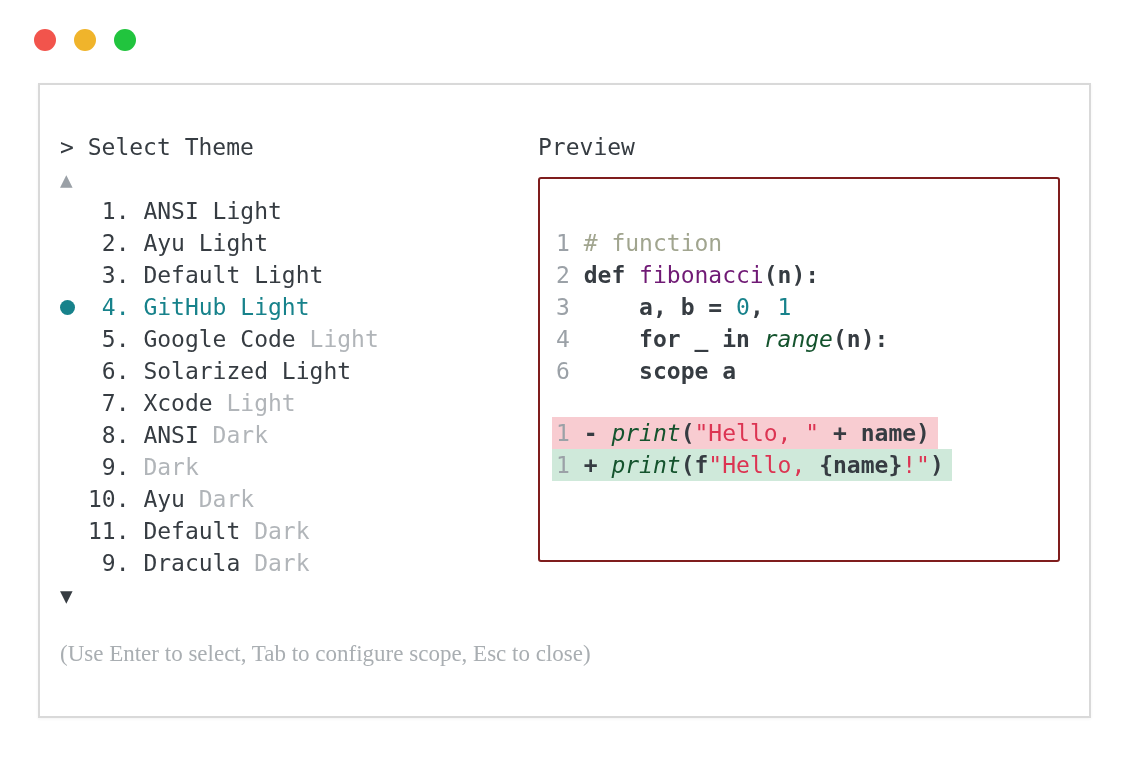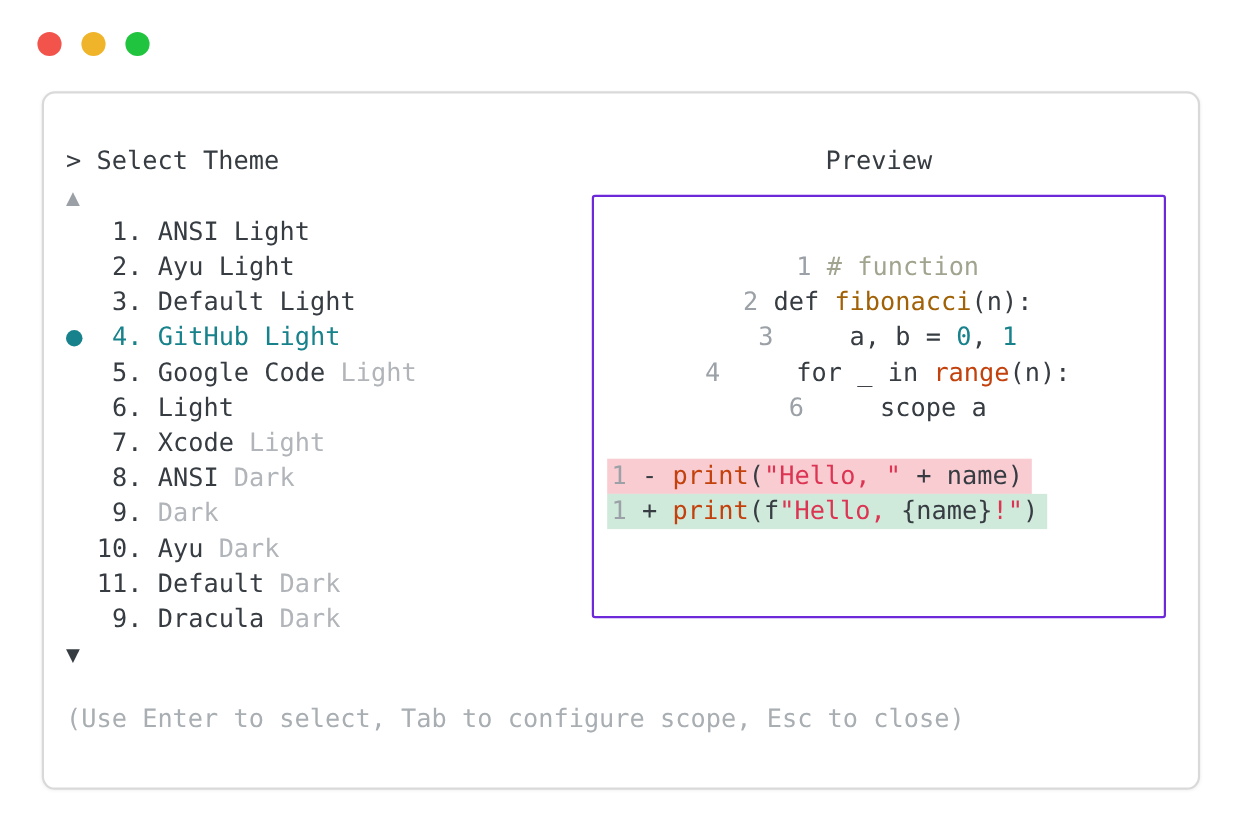--- a/index.html
+++ b/index.html
@@ -10,53 +10,53 @@
   }
   
   .lights{position:absolute;left:34px;top:29px;display:flex;gap:18px;}
   .light{width:22px;height:22px;border-radius:50%;}
   .light-red{background:#f2544c;}
   .light-yellow{background:#f0b42b;}
   .light-green{background:#21c43e;}
   
   .window{
     position:absolute;left:38px;top:83px;width:1053px;height:635px;
-    box-sizing:border-box;border:2px solid #d9d9d9;border-radius:12px;background:#fff;
+    box-sizing:border-box;border:2px solid #d9d9d9;border-radius:0;background:#fff;
     box-shadow:0 1px 3px rgba(0,0,0,0.05);
   }
   .selector{position:absolute;left:20px;top:46px;line-height:32px;}
   .header-line{height:32px;white-space:pre;}
   .prompt{margin-right:1ch;}
   .arrow-line{height:32px;}
   .arrow-up{color:#9aa0a6;font-size:21px;}
   .arrow-down{color:#363c42;font-size:21px;}
   .row{height:32px;display:flex;align-items:flex-start;}
   .gutter{width:28px;flex:0 0 28px;}
   .dot{width:15px;height:15px;border-radius:50%;background:#17828b;margin-top:9px;}
   .num{width:3ch;flex:0 0 auto;text-align:right;}
   .name{margin-left:1ch;}
   .suffix{margin-left:1ch;}
   .muted{color:#b1b5b9;}
   .selected .num,.selected .name,.selected .suffix{color:#17828b;}
-  .help{position:absolute;left:20px;top:553px;line-height:32px;color:#a9aeb2;white-space:pre;}
+  .help{position:absolute;left:20px;top:553px;line-height:32px;color:#a9aeb2;white-space:pre;font-family:Liberation Serif, serif;}
   
-  .preview-area{position:absolute;left:498px;top:46px;line-height:32px;text-align:center;}
+  .preview-area{position:absolute;left:498px;top:46px;line-height:32px;}
   .preview-label{height:32px;}
   .preview-box{
     margin-top:14px;width:522px;height:385px;box-sizing:border-box;
-    border:2px solid #6d28d9;border-radius:3px;background:#fff;
+    border:2px solid #7f1d1d;border-radius:3px;background:#fff;
     padding:48px 0 17px 16px;overflow:hidden;
   }
   .code-line{height:32px;white-space:pre;}
   .ln{color:#9ba1a7;margin-right:1ch;}
-  .t-plain{color:#363c42;}
+  .t-plain{color:#363c42;font-weight:bold;}
   .t-comment{color:#a1a58f;}
-  .t-funcname{color:#a16207;}
+  .t-funcname{color:#701a75;}
   .t-number{color:#17828b;}
-  .t-builtin{color:#c2410c;}
+  .t-builtin{color:#14532d;font-style:italic;}
   .t-string{color:#dc3452;}
   .diff-block{margin-top:30px;}
   .diff-line{height:32px;white-space:pre;display:table;padding:0 8px 0 4px;margin-left:-4px;}
   .diff-removed{background:#f8ccd1;}
   .diff-added{background:#cfe9da;}
 </style>
 </head>
 <body>
 
 <div class="lights">
@@ -99,20 +99,21 @@
         </div>
         <div class="row">
           <span class="gutter"></span>
           <span class="num">5.</span>
           <span class="name">Google Code</span>
           <span class="suffix muted">Light</span>
         </div>
         <div class="row">
           <span class="gutter"></span>
           <span class="num">6.</span>
+          <span class="name">Solarized</span>
           <span class="suffix">Light</span>
         </div>
         <div class="row">
           <span class="gutter"></span>
           <span class="num">7.</span>
           <span class="name">Xcode</span>
           <span class="suffix muted">Light</span>
         </div>
         <div class="row">
           <span class="gutter"></span>

